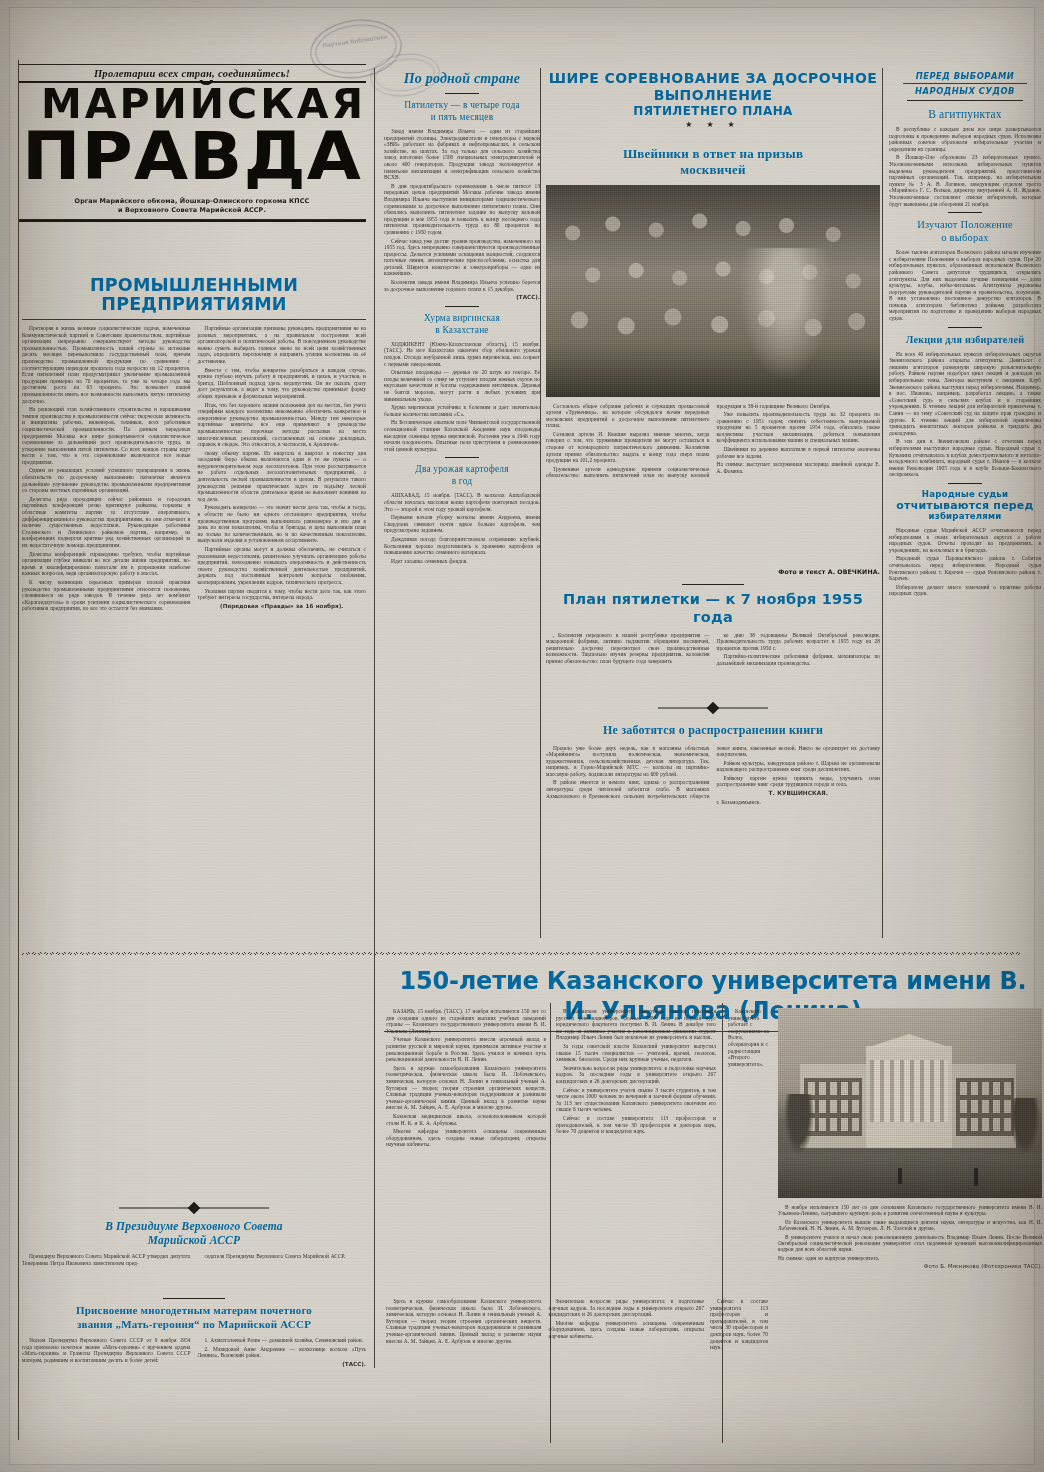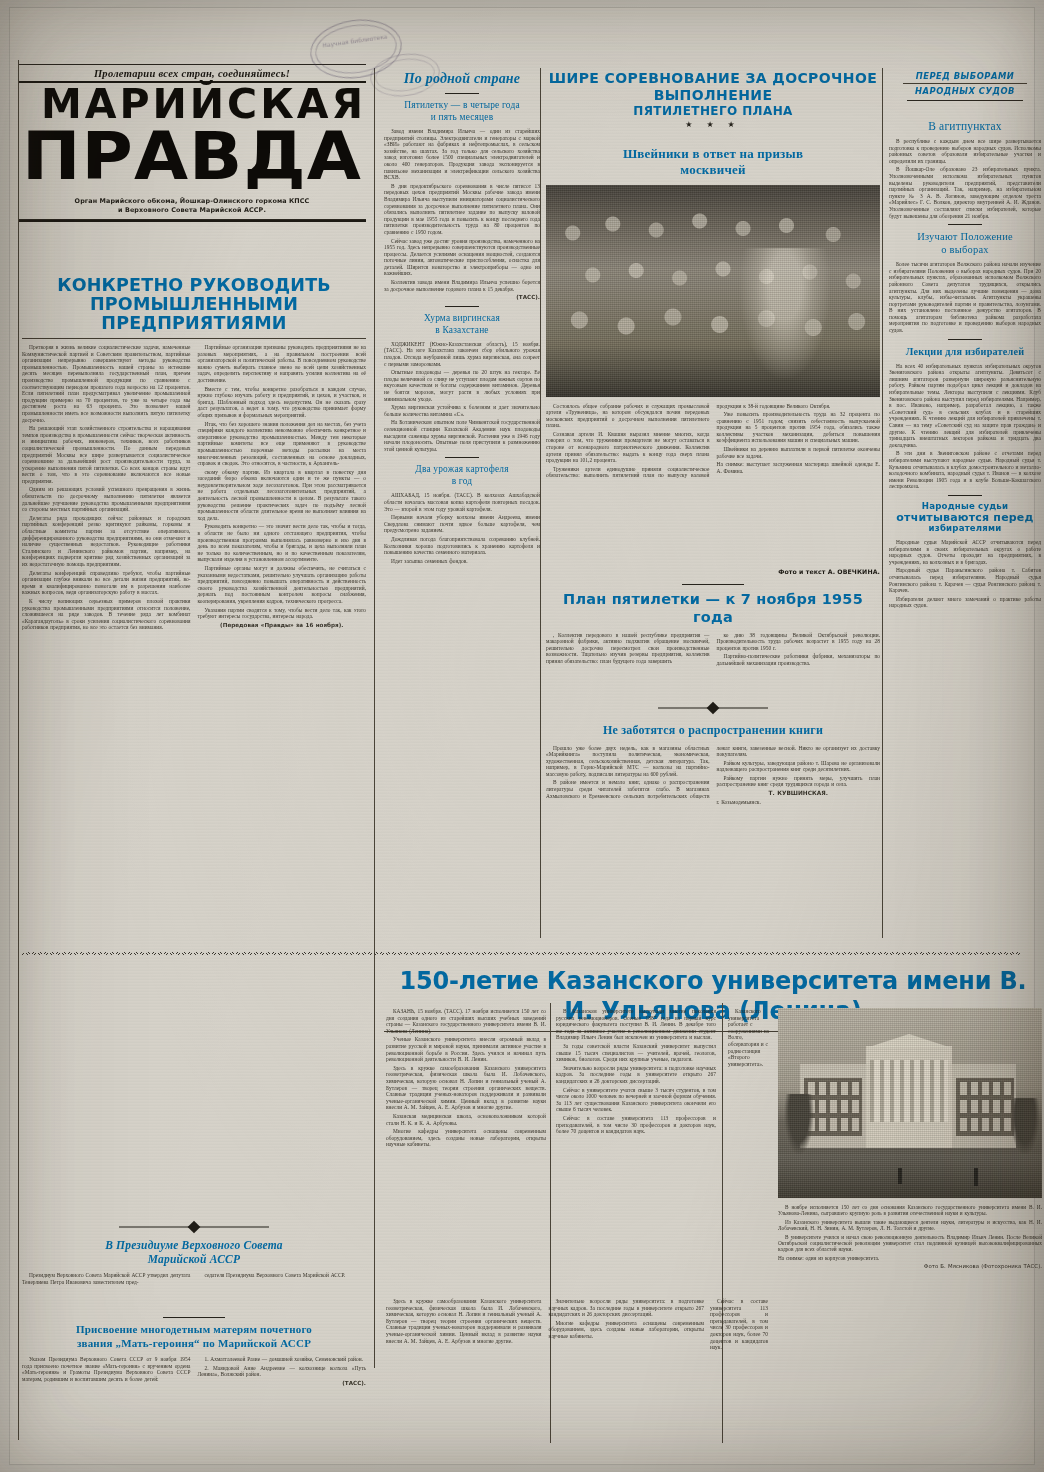--- a/index.html
+++ b/index.html
@@ -227,21 +227,20 @@
       <div class="logo-top">МАРИЙСКАЯ</div>
       <div class="logo-bot">ПРАВДА</div>
       <div style="height:8px;"></div>
       <div class="organ">Орган Марийского обкома, Йошкар-Олинского горкома КПСС</div>
       <div class="organ">и Верховного Совета Марийской АССР.</div>
       <div class="rule" style="margin-top:4px;"></div>
       <div class="rule-thick" style="margin-top:0;"></div>
     </div>
 
     <div style="position:absolute; left:12px; top:268px; width:344px;">
-      <div class="hl" style="font-size:17.5px; line-height:19px; font-family:'DejaVu Sans',sans-serif;">КОНКРЕТНО РУКОВОДИТЬ</div>
       <div class="hl" style="font-size:17.5px; line-height:19px; font-family:'DejaVu Sans',sans-serif;">ПРОМЫШЛЕННЫМИ ПРЕДПРИЯТИЯМИ</div>
       <div class="rule-thin" style="margin:5px 0 5px 0;"></div>
 
       <div class="body-txt cols2" style="height:872px;">
         <p>Претворяя в жизнь великие социалистические задачи, намеченные Коммунистической партией и Советским правительством, партийные организации непрерывно совершенствуют методы руководства промышленностью. Промышленность нашей страны за истекшие десять месяцев перевыполнила государственный план, причем производство промышленной продукции по сравнению с соответствующим периодом прошлого года возросло на 12 процентов. Если пятилетний план предусматривал увеличение промышленной продукции примерно на 70 процентов, то уже за четыре года мы достигнем роста на 63 процента. Это позволяет нашей промышленности иметь все возможности выполнить пятую пятилетку досрочно.</p>
         <p>На решающий этап хозяйственного строительства и наращивания темпов производства в промышленности сейчас творческая активность и инициатива рабочих, инженеров, техников, всех работников социалистической промышленности. По данным передовых предприятий Москвы все шире развертывается социалистическое соревнование за дальнейший рост производительности труда, за ускорение выполнения пятой пятилетки. Со всех концов страны идут вести о том, что в это соревнование включаются все новые предприятия.</p>
         <p>Одним из решающих условий успешного превращения в жизнь обязательств по досрочному выполнению пятилетки является дальнейшее улучшение руководства промышленными предприятиями со стороны местных партийных организаций.</p>
         <p>Делегаты ряда проходящих сейчас районных и городских партийных конференций резко критикуют райкомы, горкомы и областные комитеты партии за отсутствие оперативного, дифференцированного руководства предприятиями, но они отмечают и наличие существенных недостатков. Руководящие работники Сталинского и Ленинского райкомов партии, например, на конференциях подвергли критике ряд хозяйственных организаций за их недостаточную помощь предприятиям.</p>
         <p>Делегаты конференций справедливо требуют, чтобы партийные организации глубже вникали во все детали жизни предприятий, во-время и квалифицированно помогали им в разрешении наиболее важных вопросов, ведя организаторскую работу в массах.</p>
         <p>К числу вопиющих серьезных примеров плохой практики руководства промышленными предприятиями относится положение, сложившееся на ряде заводов. В течение ряда лет комбинат «Карагандауголь» в сроки усиления социалистического соревнования работников предприятия, но все это остается без внимания.</p>
@@ -395,21 +394,21 @@
     </div>
 
     <div class="vline" style="left:872px; top:60px; height:870px;"></div>
 
     <div style="position:absolute; left:879px; top:62px; width:152px;">
       <div class="hl" style="font-style:italic; font-family:'DejaVu Sans',sans-serif; font-size:8.4px; line-height:12px; letter-spacing:.5px;">ПЕРЕД ВЫБОРАМИ</div>
       <div class="rule-thin" style="margin:1px 14px;"></div>
       <div class="hl" style="font-style:italic; font-family:'DejaVu Sans',sans-serif; font-size:8.4px; line-height:12px; letter-spacing:.5px;">НАРОДНЫХ СУДОВ</div>
       <div class="rule" style="margin:3px 18px 0 18px;"></div>
 
-      <div class="hl" style="font-weight:normal; font-size:11.5px; line-height:14px; margin-top:18px;">В агитпунктах</div>
+      <div class="hl" style="font-weight:normal; font-size:11.5px; line-height:14px; margin-top:6px;">В агитпунктах</div>
       <div class="body-txt" style="margin-top:5px;">
         <p>В республике с каждым днем все шире развертывается подготовка к проведению выборов народных судов. Исполкомы районных советов образовали избирательные участки и определили их границы.</p>
         <p>В Йошкар-Оле образовано 23 избирательных пункта. Уполномоченными исполкома избирательных пунктов выделены руководители предприятий, представители партийных организаций. Так, например, на избирательном пункте № 3 А. В. Логинов, заведующим отделом треста «Марийлес» Г. С. Волков, директор внутренней А. И. Жданов. Уполномоченные составляют списки избирателей, которые будут вывешены для обозрения 21 ноября.</p>
       </div>
 
       <div class="short-rule"></div>
       <div class="hl" style="font-weight:normal; font-size:10.5px; line-height:13px;">Изучают Положение</div>
       <div class="hl" style="font-weight:normal; font-size:10.5px; line-height:13px;">о выборах</div>
       <div class="body-txt" style="margin-top:5px;">
         <p>Более тысячи агитаторов Волжского района начали изучение с избирателями Положения о выборах народных судов. При 20 избирательных пунктах, образованных исполкомом Волжского районного Совета депутатов трудящихся, открылись агитпункты. Для них выделены лучшие помещения — дома культуры, клубы, избы-читальни. Агитпункты украшены портретами руководителей партии и правительства, лозунгами. В них установлено постоянное дежурство агитаторов. В помощь агитаторам библиотека райкома разработала мероприятия по подготовке и проведению выборов народных судов.</p>

